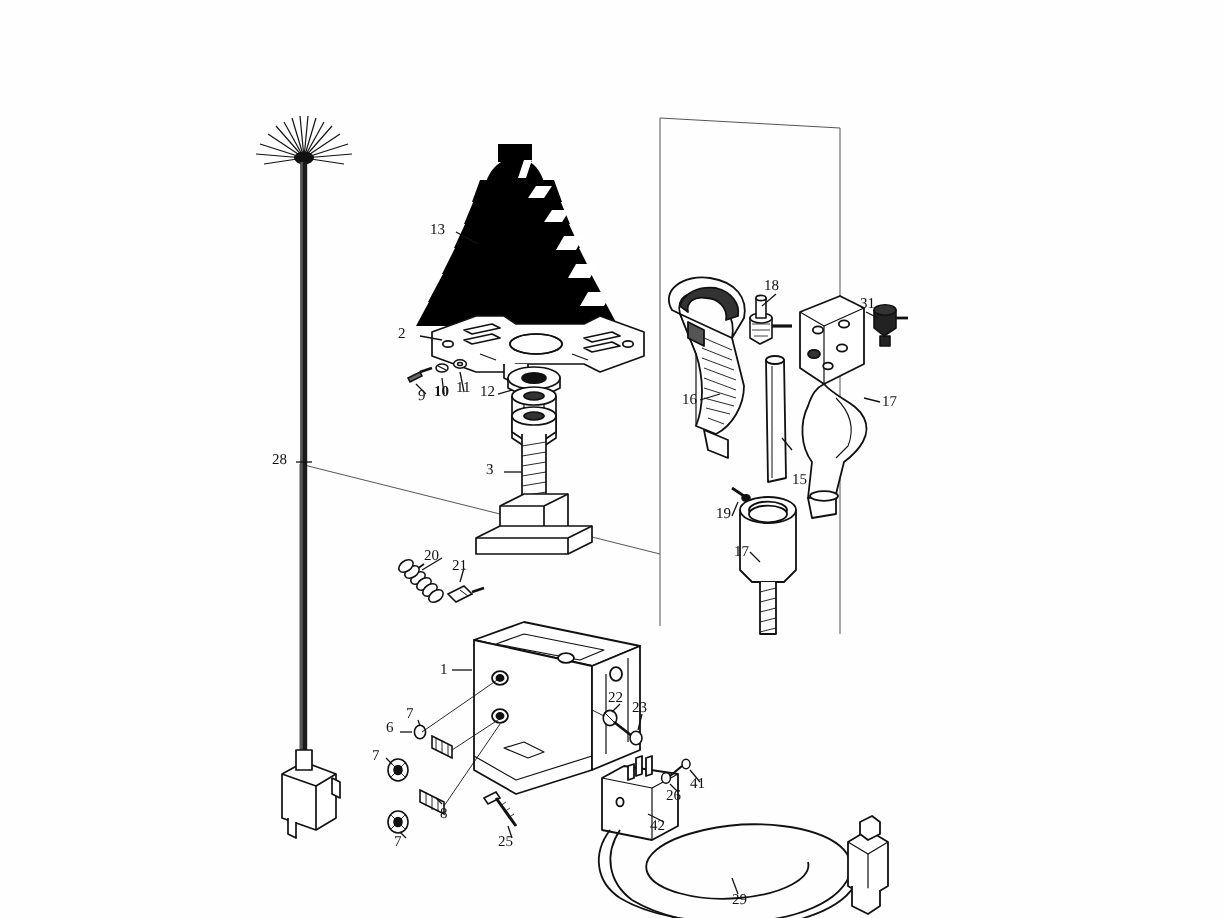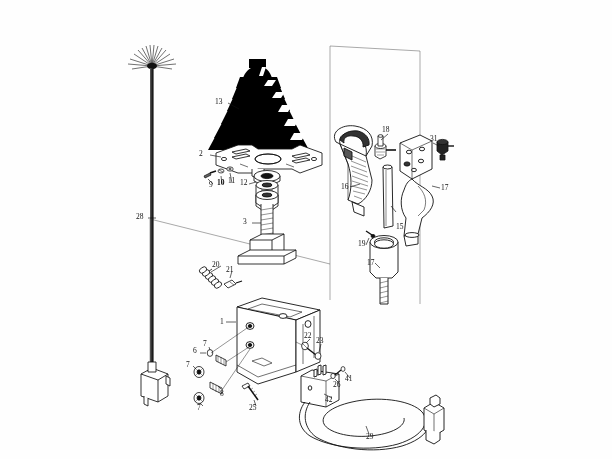--- a/index.html
+++ b/index.html
@@ -1,21 +1,21 @@
 <!DOCTYPE html>
 <html><head>
 <meta charset="utf-8">
 <style>
   html,body{margin:0;padding:0;background:#ffffff;}
   body{
     width:612px;height:459px;overflow:hidden;position:relative;
     font-family:"Liberation Serif", serif;
     background:#fefefe;
   }
-  #stage{position:absolute;left:0;top:4px;width:612px;height:436px;}
+  #stage{position:absolute;left:0;top:17px;width:612px;height:436px;}
   svg#art{position:absolute;left:0;top:0;width:612px;height:459px;display:block;}
   .lbl{
     position:absolute;
     font-family:"Liberation Serif", serif;
     font-size:7.5px;
     color:#111;
     letter-spacing:0px;
     white-space:nowrap;
     line-height:1;
     font-weight:400;

